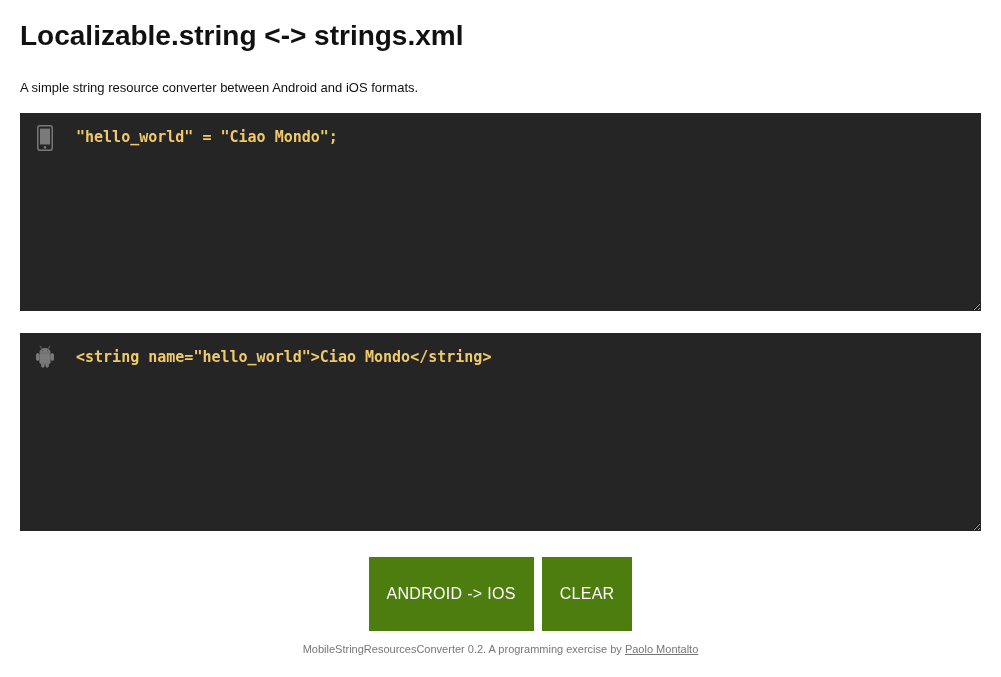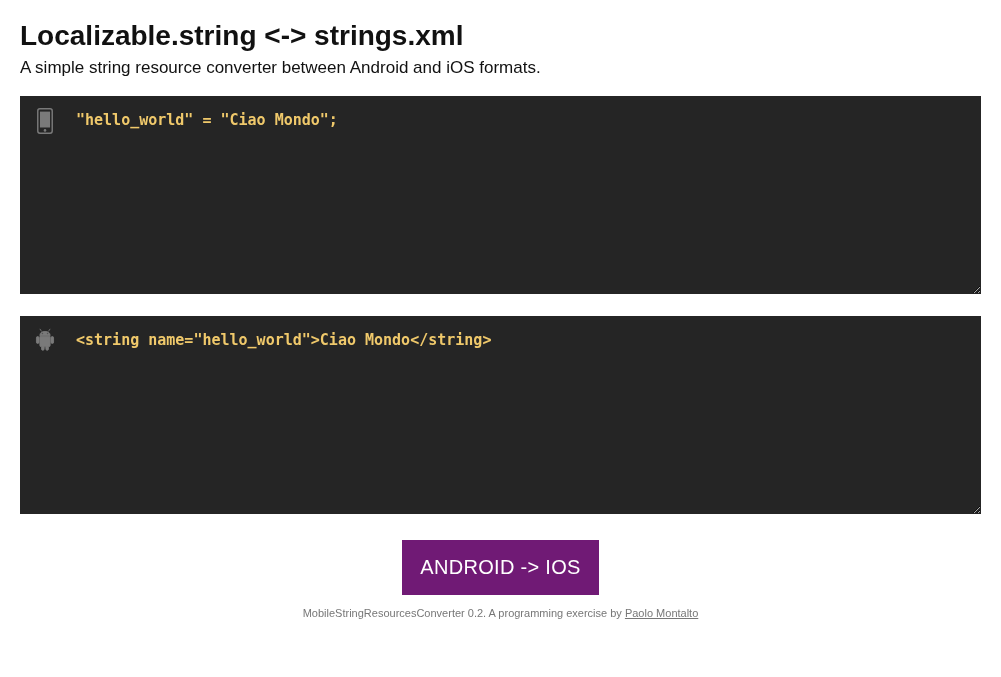--- a/index.html
+++ b/index.html
@@ -10,24 +10,24 @@
     body {
       font-family: -apple-system, BlinkMacSystemFont, "Helvetica Neue", Arial, sans-serif;
       background: #ffffff;
       padding: 20px;
       width: 1001px;
     }
     h1 {
       font-size: 28px;
       font-weight: bold;
       color: #111;
-      margin-bottom: 6px;
+      margin-bottom: 28px;
     }
     .subtitle {
-      font-size: 17px;
+      font-size: 13px;
       color: #111;
       margin-bottom: 18px;
     }
     .code-wrapper {
       position: relative;
       margin-bottom: 18px;
     }
     .icon-col {
       position: absolute;
       left: 10px;
@@ -65,27 +65,27 @@
       white-space: pre;
       overflow: auto;
     }
     .button-row {
       display: flex;
       justify-content: center;
       gap: 8px;
       margin-top: 22px;
     }
     .btn {
-      background: #701a75;
+      background: #4d7c0f;
       color: #fff;
       border: none;
-      font-size: 20px;
+      font-size: 16px;
       font-weight: 500;
       letter-spacing: 0.3px;
-      padding: 16px 18px;
+      padding: 28px 18px;
       cursor: pointer;
       font-family: inherit;
     }
     .footer {
       text-align: center;
       font-size: 11px;
       color: #777;
       margin-top: 12px;
     }
     .footer a {
@@ -123,17 +123,18 @@
       <rect x="19" y="10" width="3" height="8" rx="1.5" fill="#7a7a7a"></rect>
       <rect x="8" y="21" width="3" height="5" rx="1.5" fill="#7a7a7a"></rect>
       <rect x="13" y="21" width="3" height="5" rx="1.5" fill="#7a7a7a"></rect>
     </svg>
   </div>
   <textarea class="code-area" spellcheck="false" style="">&lt;string name="hello_world"&gt;Ciao Mondo&lt;/string&gt;</textarea>
 </div>
 
 <div class="button-row">
   <button class="btn">ANDROID -&gt; IOS</button>
+  <button class="btn">CLEAR</button>
 </div>
 
 <p class="footer">
   <span>MobileStringResourcesConverter 0.2. A programming exercise by </span><a href="#">Paolo Montalto</a>
 </p>
 
 </body></html>

